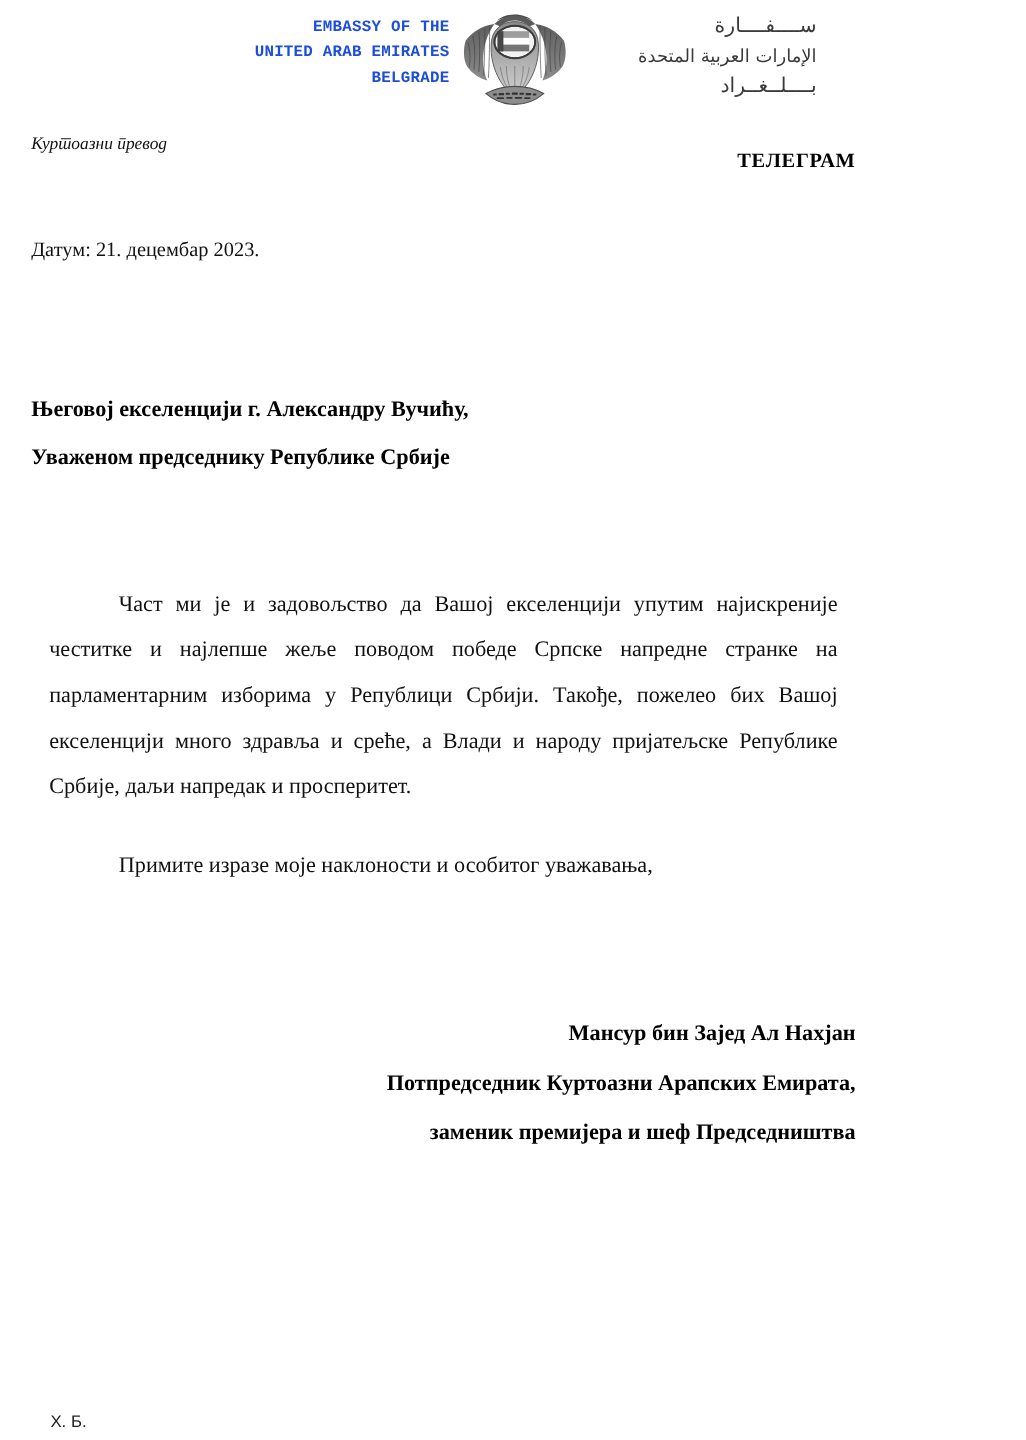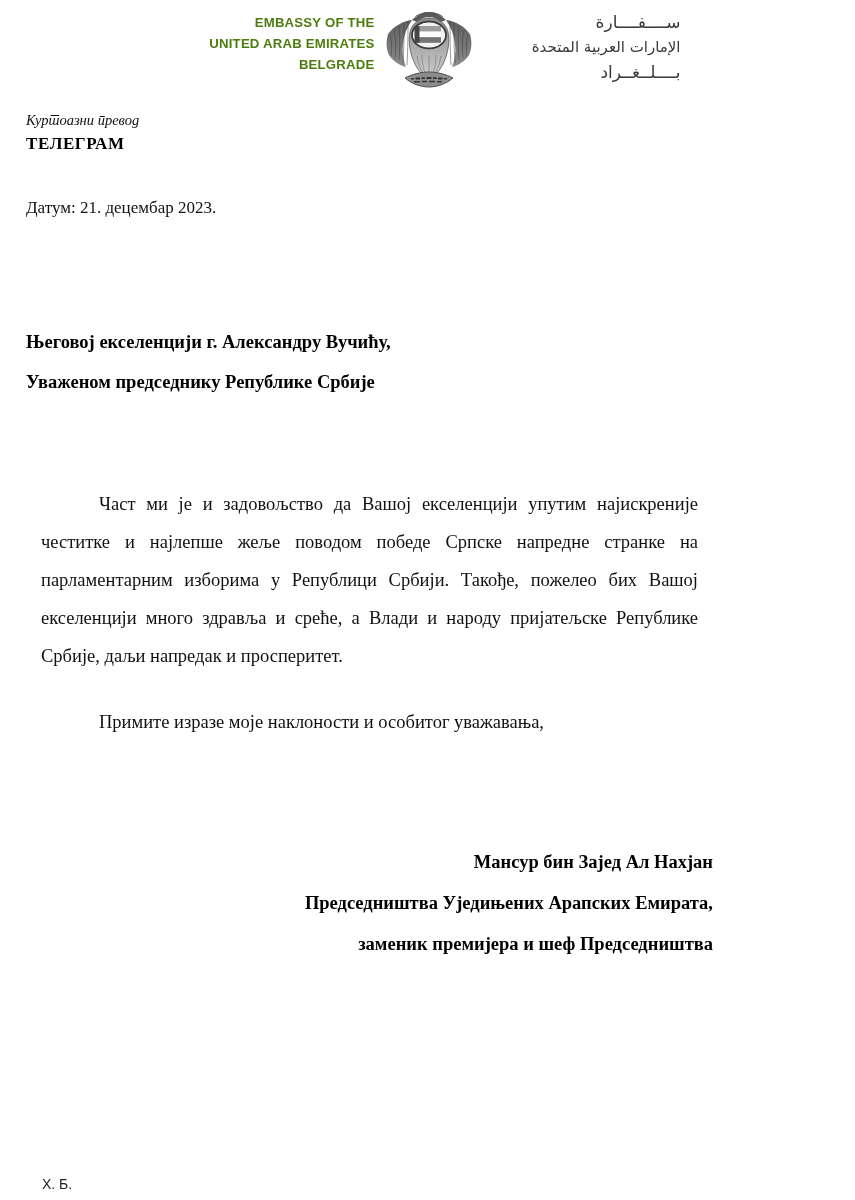--- a/index.html
+++ b/index.html
@@ -29,26 +29,26 @@
     width: 855px;
     height: 86px;
     display: flex;
     flex-direction: row;
     align-items: flex-start;
     justify-content: center;
   }
   .lh-en {
     width: 200px;
     text-align: right;
-    font-family: Liberation Sans, sans-serif;
+    font-family: Liberation Mono, monospace;
     font-weight: bold;
     font-size: 13.2px;
     line-height: 21px;
     letter-spacing: 0.2px;
-    color: #4d7c0f;
+    color: #1d4ed8;
     padding-top: 4px;
     white-space: nowrap;
   }
   .lh-emblem {
     width: 96px;
     height: 84px;
     margin: 0 6px;
     flex: 0 0 auto;
     position: relative;
   }
@@ -71,23 +71,23 @@
     position: absolute;
     left: 26px;
     top: 112px;
     font-style: italic;
     font-size: 14.5px;
     color: #111;
   }
   .doc-title {
     position: absolute;
     left: 26px;
-    top: 134px;
-    width: 687px;
-    text-align: left;
+    top: 124px;
+    width: 687px;
+    text-align: right;
     font-weight: bold;
     font-size: 17px;
     letter-spacing: 0.6px;
     color: #000;
   }
   .date-line {
     position: absolute;
     left: 26px;
     top: 198px;
     font-size: 17px;
@@ -258,19 +258,19 @@
     <div class="ad-line">Уваженом председнику Републике Србије</div>
   </div>
 
   <div class="body-block">
     <p class="para">Част ми је и задовољство да Вашој екселенцији упутим најискреније честитке и најлепше жеље поводом победе Српске напредне странке на парламентарним изборима у Републици Србији. Такође, пожелео бих Вашој екселенцији много здравља и среће, а Влади и народу пријатељске Републике Србије, даљи напредак и просперитет.</p>
     <p class="para last">Примите изразе моје наклоности и особитог уважавања,</p>
   </div>
 
   <div class="signature">
     <div class="sig-line">Мансур бин Зајед Ал Нахјан</div>
-    <div class="sig-line">Председништва Уједињених  Арапских Емирата,</div>
+    <div class="sig-line">Потпредседник Куртоазни  Арапских Емирата,</div>
     <div class="sig-line">заменик премијера  и шеф Председништва</div>
   </div>
 
   <div class="footer-mark">Х. Б.</div>
 
 </div>
 
 </body></html>

